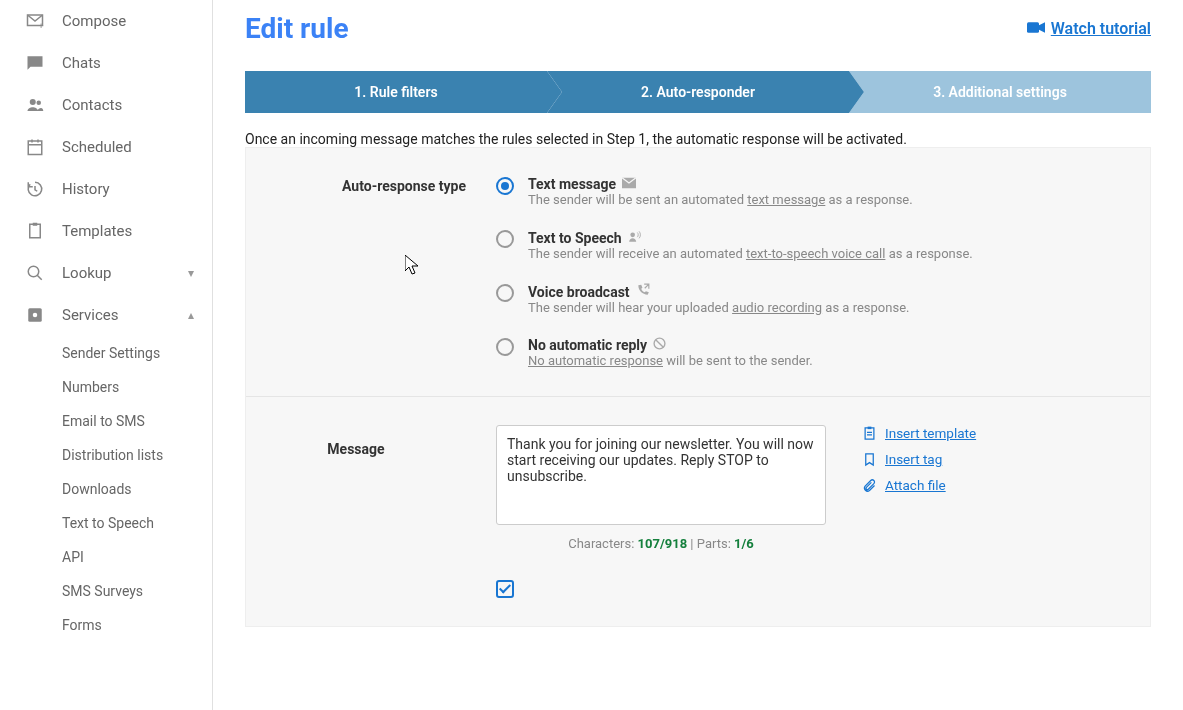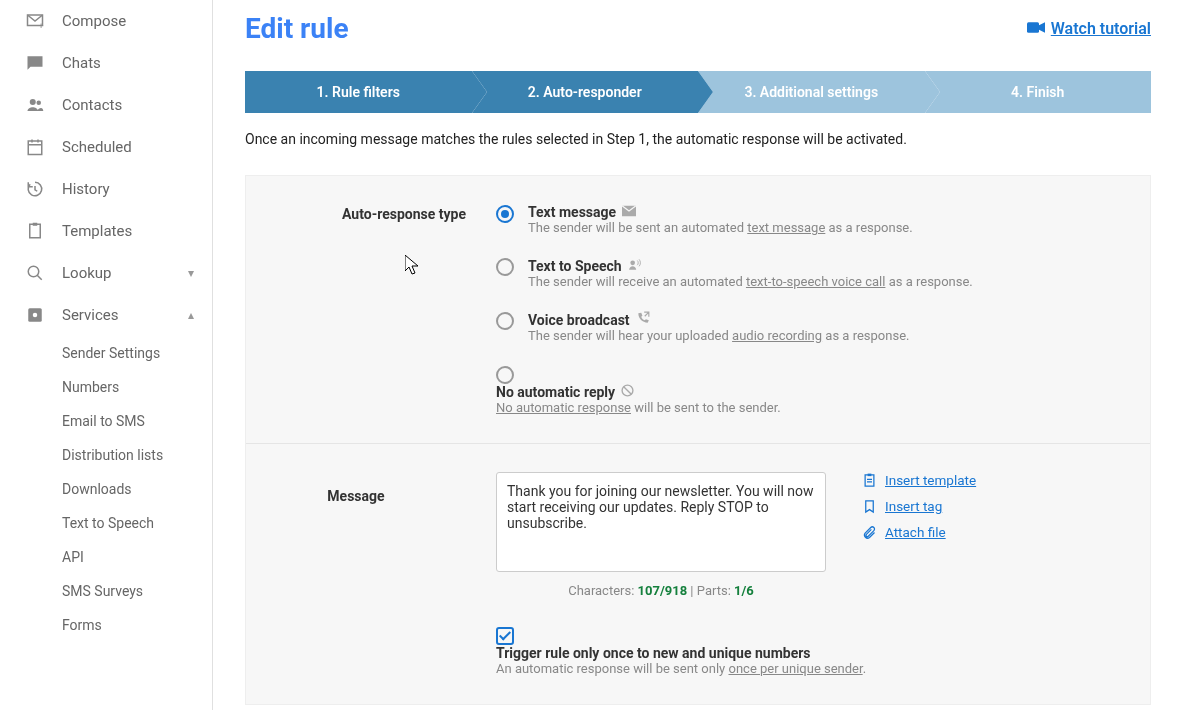--- a/index.html
+++ b/index.html
@@ -120,21 +120,20 @@
     top: 0;
     border-top: 21px solid transparent;
     border-bottom: 21px solid transparent;
     border-left: 15px solid #fff;
     z-index: 1;
   }
   .wizard-step:first-child::before { display: none; }
   .intro {
     color: #222;
     font-size: 14px;
-    margin-bottom: 28px;
   }
   .panel {
     background: #f7f7f7;
     border: 1px solid #eee;
   }
   .panel-row {
     display: flex;
     padding: 28px 0;
     border-bottom: 1px solid #e5e5e5;
   }
@@ -145,21 +144,21 @@
     font-weight: 700;
     color: #333;
     font-size: 14px;
     padding-top: 2px;
   }
   .panel-content { flex: 1; }
   .radio-item, .check-item {
     display: flex;
     margin-bottom: 22px;
   }
-  .radio-item:last-child, .check-item:last-child { margin-bottom: 0; flex-direction: column; }
+  .radio-item:last-child, .check-item:last-child { margin-bottom: 0; }
   .radio, .checkbox {
     width: 18px;
     height: 18px;
     border: 2px solid #999;
     border-radius: 50%;
     margin-right: 14px;
     margin-top: 1px;
     flex-shrink: 0;
     cursor: pointer;
     position: relative;
@@ -353,23 +352,20 @@
 
   <div class="wizard">
     <div class="wizard-step active">
         <span>1. Rule filters</span>
       </div>
     <div class="wizard-step active">
         <span>2. Auto-responder</span>
       </div>
     <div class="wizard-step inactive">
         <span>3. Additional settings</span>
-      </div>
-    <div class="wizard-step inactive">
-        <span>4. Finish</span>
       </div>
   </div>
 
   <div class="intro">Once an incoming message matches the rules selected in Step 1, the automatic response will be activated.</div>
 
   <div class="panel">
 
     <div class="panel-row">
       <div class="panel-label" style="position:relative;">Auto-response type</div>
       <div class="panel-content">
@@ -459,24 +455,20 @@
               <svg width="15" height="15" viewBox="0 0 24 24" fill="none" stroke="#1976d2" stroke-width="2">
                   <path d="M20 12l-8 8a5 5 0 0 1-7-7l9-9a3.5 3.5 0 0 1 5 5l-9 9a2 2 0 0 1-3-3l8-8"></path>
                 </svg>
               <span>Attach file</span>
             </a>
           </div>
         </div>
 
         <div class="check-item" style="margin-top:28px;">
           <div class="checkbox checked"></div>
-          <div>
-            <div class="opt-title">Trigger rule only once to new and unique numbers</div>
-            <div class="opt-desc"><span>An automatic response will be sent only </span><span class="ul">once per unique sender</span><span>.</span></div>
-          </div>
         </div>
       </div>
     </div>
   </div>
 </div>
 
 <svg class="cursor-fake" style="left:405px; top:255px;" width="16" height="20" viewBox="0 0 16 20">
     <path d="M0 0l0 16 4-4 3 7 3-1-3-7 6 0z" fill="#fff" stroke="#000" stroke-width="1"></path>
   </svg>
 

